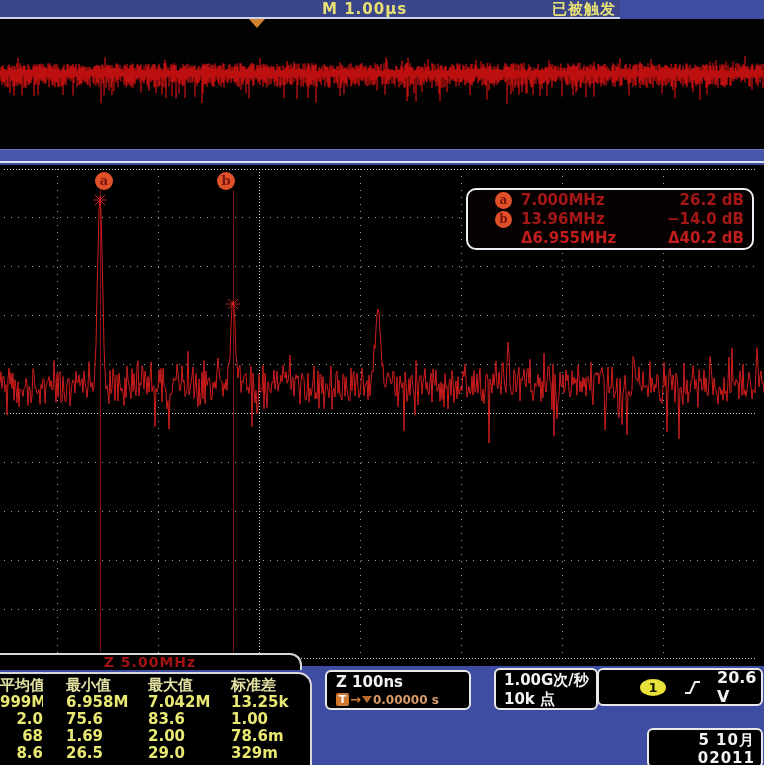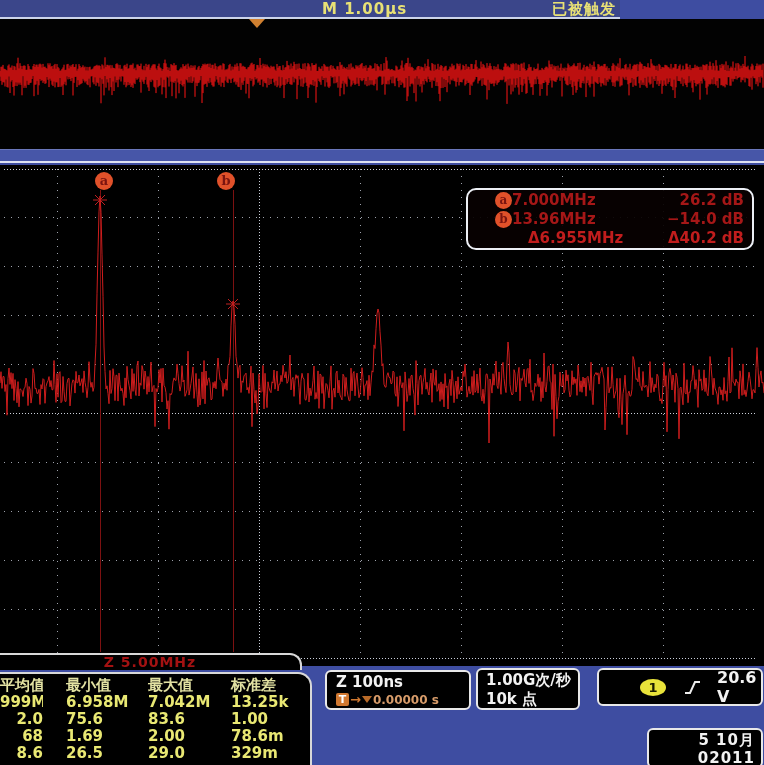--- a/index.html
+++ b/index.html
@@ -30,26 +30,26 @@
   .cursor-line{position:absolute;top:25px;height:462px;width:1px;background:#7d1111;}
   .fft-svg,.top-svg{position:absolute;left:0;top:0;}
   .mark-badge{position:absolute;width:18px;height:18px;border-radius:50%;background:#e0512a;
               color:#7a1410;font-size:13px;line-height:18px;text-align:center;
               font-family:"DejaVu Serif",serif;font-weight:bold;}
   
   .readout{position:absolute;left:466px;top:23px;width:288px;height:62px;background:rgba(8,1,1,.93);
            border:2px solid #eceff5;border-radius:10px;display:flex;flex-direction:column;
            justify-content:space-evenly;box-sizing:border-box;}
   .ro-row{display:flex;align-items:center;height:18px;font-size:15px;color:#a51717;}
-  .ro-row.delta{color:#c11d1d;gap:16px;}
+  .ro-row.delta{color:#c11d1d;}
   .ro-badge{width:17px;height:17px;border-radius:50%;background:#e0512a;color:#7a1410;
             font-size:12px;line-height:17px;text-align:center;margin-left:27px;flex:none;
             font-family:"DejaVu Serif",serif;}
   .ro-badge.ghost{visibility:hidden;}
-  .ro-freq{width:118px;white-space:nowrap;}
+  .ro-freq{margin-left:9px;width:118px;white-space:nowrap;}
   .ro-level{margin-left:auto;padding-right:8px;white-space:nowrap;}
   
   .meas-panel{position:absolute;left:0;top:653px;width:320px;height:92px;}
   .meas-title{position:absolute;left:0;top:0;width:302px;height:17px;background:#000;
               border-top:2px solid #d8d8d8;border-right:2px solid #d8d8d8;
               border-top-right-radius:12px;box-sizing:border-box;
               text-align:center;font-size:14px;color:#a31212;line-height:15px;letter-spacing:1px;}
   .meas-table{position:absolute;left:0;top:19px;width:312px;height:93px;background:#000;
               border-top:2px solid #d8d8d8;border-right:2px solid #d8d8d8;
               border-top-right-radius:14px;box-sizing:border-box;padding-top:3px;
@@ -65,21 +65,21 @@
   .bbox{position:absolute;background:#000;border:2px solid #e8e8e8;border-radius:6px;
         box-sizing:border-box;color:#f2f2f2;font-size:15px;}
   .box-horiz{left:325px;top:670px;width:146px;height:40px;padding:1px 0 0 9px;line-height:18px;}
   .trig-line{display:flex;align-items:center;height:17px;}
   .t-icon{width:13px;height:13px;background:#d07830;border-radius:2px;color:#fff;
           font-size:11px;line-height:13px;text-align:center;flex:none;}
   .t-arrow{color:#d07830;font-size:13px;margin:0 0 0 1px;}
   .t-tri{width:0;height:0;border-left:5px solid transparent;border-right:5px solid transparent;
          border-top:7px solid #b86a28;margin:0 1px 0 1px;}
   .t-val{color:#d89c6a;font-size:12px;}
-  .box-acq{left:476px;top:668px;width:104px;height:42px;padding:1px 0 0 8px;line-height:19px;}
+  .box-acq{left:494px;top:668px;width:104px;height:42px;padding:1px 0 0 8px;line-height:19px;}
   .box-ch{left:597px;top:668px;width:166px;height:38px;display:flex;align-items:center;padding-left:41px;}
   .ch-badge{width:26px;height:17px;border-radius:50%;background:#e8e23a;color:#1a1a00;
             font-size:13px;line-height:17px;text-align:center;flex:none;}
   .ch-slope{margin-left:18px;flex:none;}
   .ch-volts{margin-left:16px;font-size:16px;}
   .box-date{left:647px;top:728px;width:116px;height:40px;padding:1px 6px 0 0;
             text-align:right;line-height:18px;font-size:15px;letter-spacing:1px;}
 </style>
 </head>
 <body>

